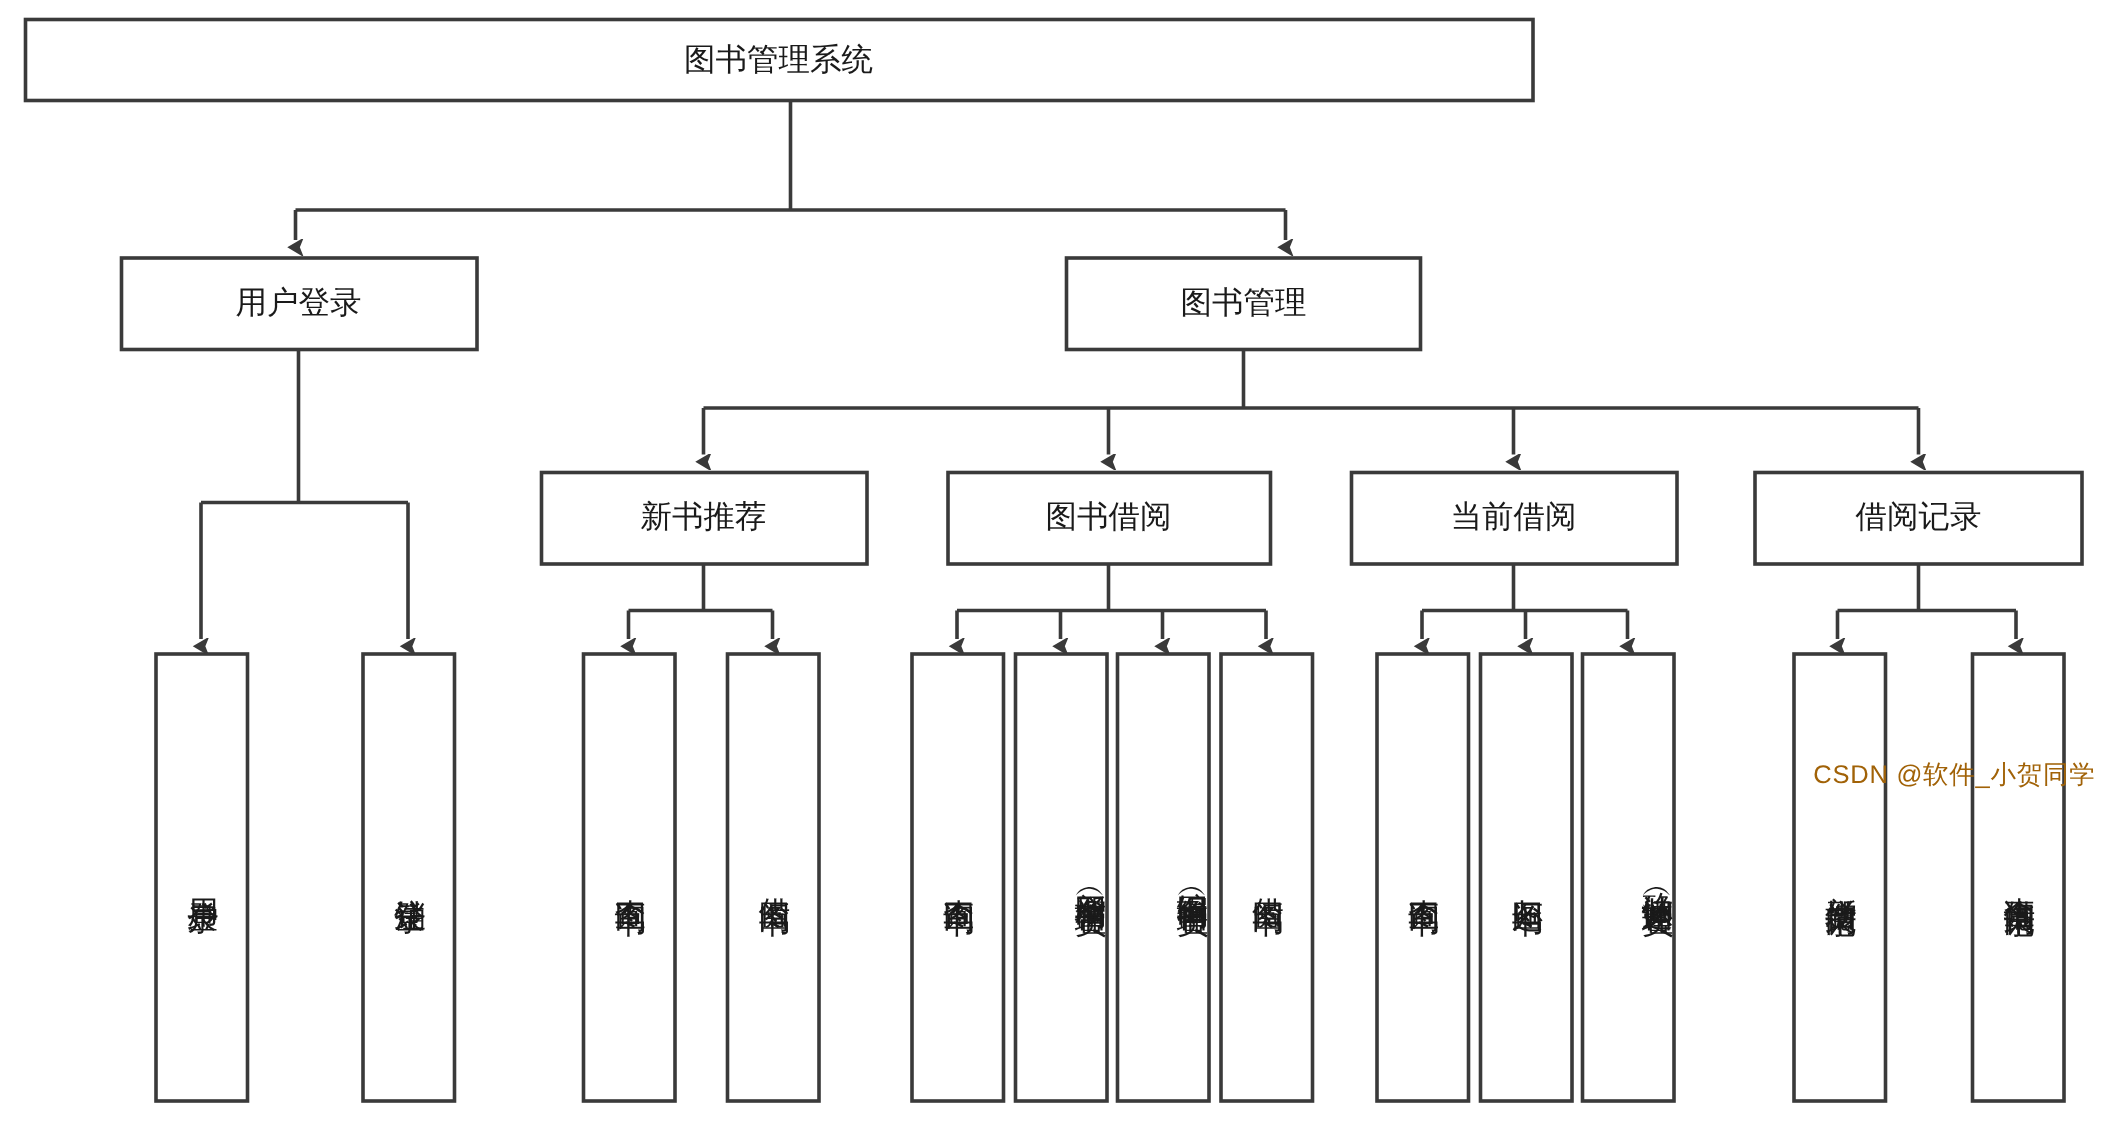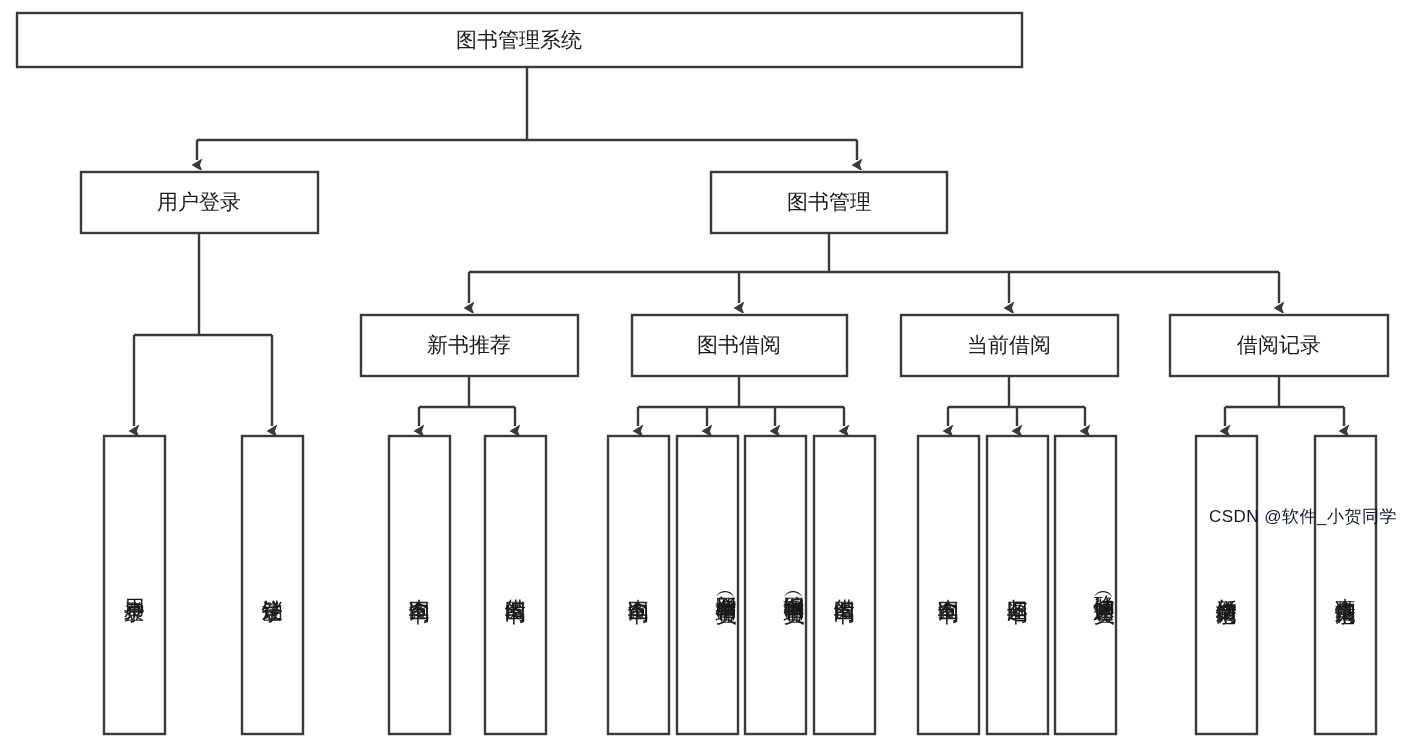--- a/index.html
+++ b/index.html
@@ -64,21 +64,21 @@
     text-align: center;
     white-space: pre;
     pointer-events: none;
   }
   #watermark {
     position: absolute;
     right: 8px;
     bottom: 6px;
     font-family: "Liberation Sans", "DejaVu Sans", sans-serif;
     font-size: 17px;
-    color: #0f172a;
+    color: #a16207;
     letter-spacing: 0.5px;
     white-space: nowrap;
   }
 </style>
 </head>
 <body>
 
 <div id="diagram-root">
 
   <svg id="tree-svg" viewBox="0 0 1405 747">

